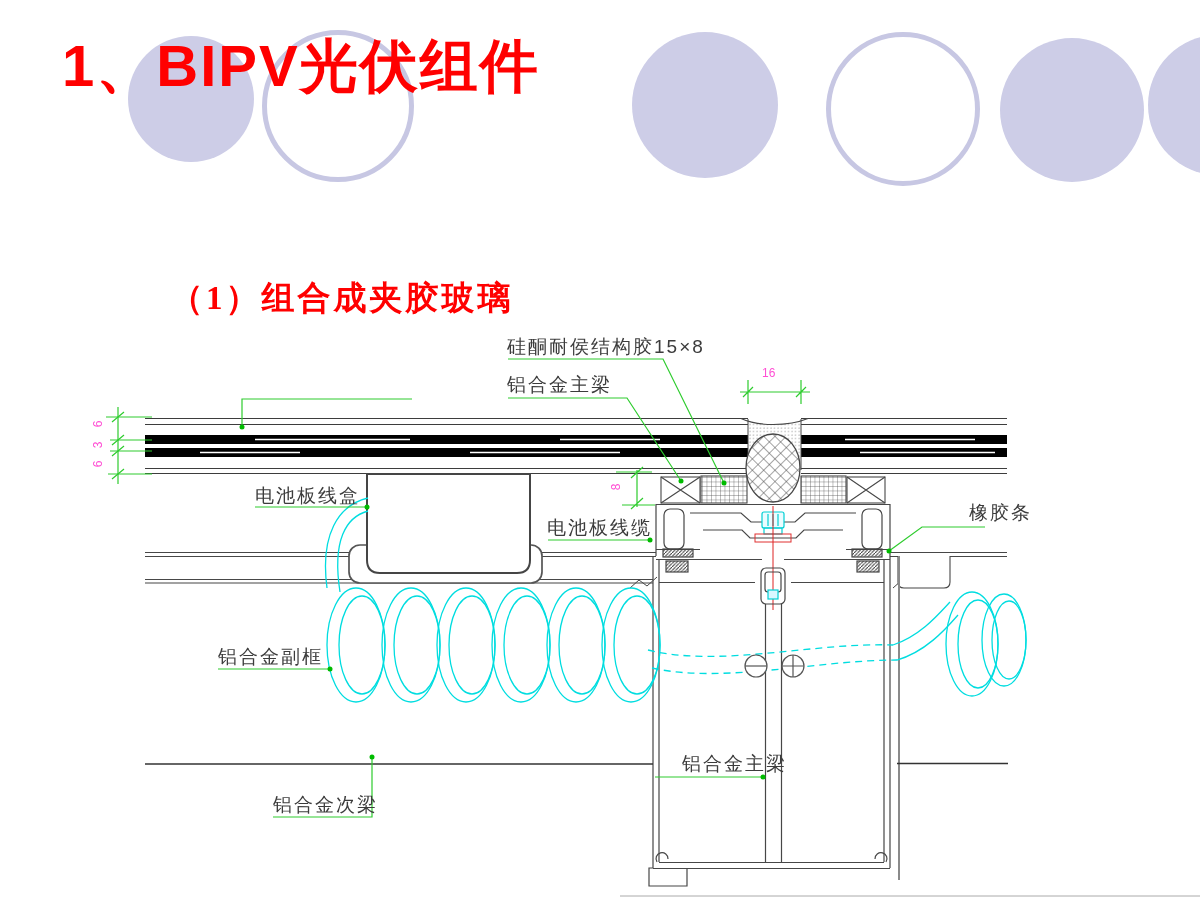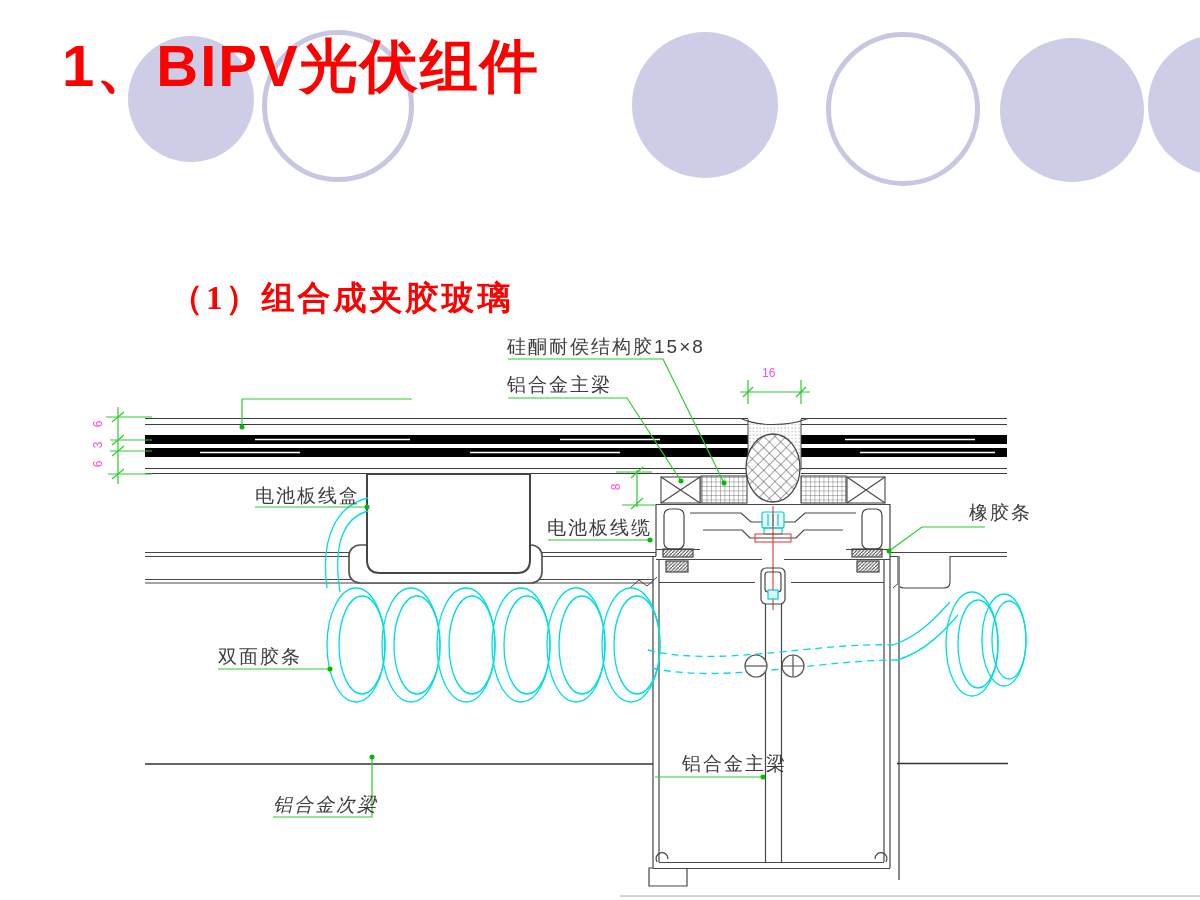--- a/index.html
+++ b/index.html
@@ -206,23 +206,23 @@
       <path d="M112 422L124 412M112 445L124 435M112 456L124 446M112 479L124 469"></path>
       <path d="M106 417H152M110 440H152M110 451H152M108 474H152"></path>
     </g>
   </svg>
 
   <div class="cad-label" style="left:507px;top:334px;">硅酮耐侯结构胶15×8</div>
   <div class="cad-label" style="left:507px;top:372px;">铝合金主梁</div>
   <div class="cad-label" style="left:255px;top:483px;">电池板线盒</div>
   <div class="cad-label" style="left:547px;top:515px;">电池板线缆</div>
   <div class="cad-label" style="left:969px;top:500px;">橡胶条</div>
-  <div class="cad-label" style="left:218px;top:644px;">双面胶条</div>
+  <div class="cad-label" style="left:218px;top:644px;">铝合金副框</div>
   <div class="cad-label" style="left:654px;top:751px;margin-left:28px;">铝合金主梁</div>
-  <div class="cad-label" style="left:273px;top:792px;font-style:italic;">铝合金次梁</div>
+  <div class="cad-label" style="left:273px;top:792px;">铝合金次梁</div>
 
   <div class="dim" style="left:762px;top:366px;">16</div>
   <div class="dim vert" style="left:606px;top:480px;">8</div>
   <div class="dim vert" style="left:88px;top:417px;">6</div>
   <div class="dim vert" style="left:88px;top:438px;">3</div>
   <div class="dim vert" style="left:88px;top:457px;">6</div>
 
 </div>
 
 </body></html>

